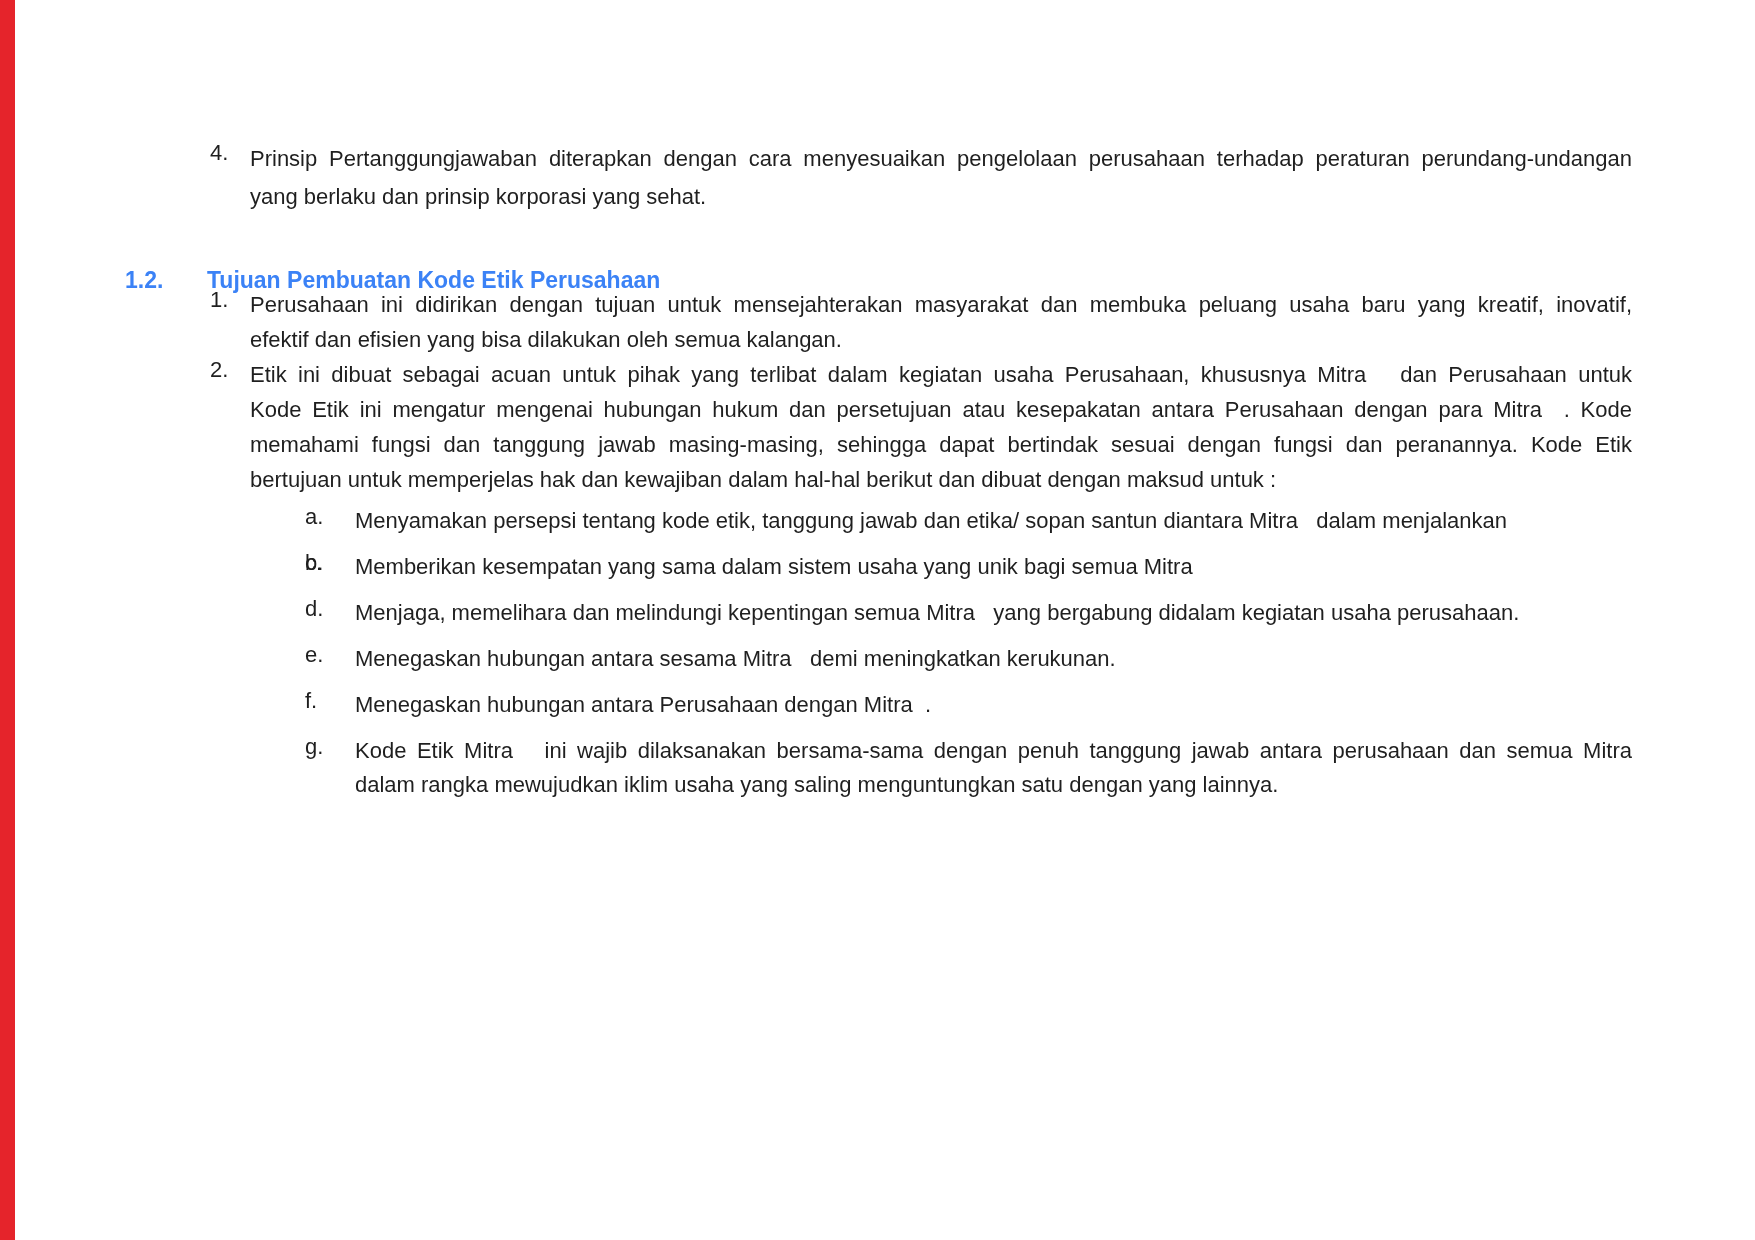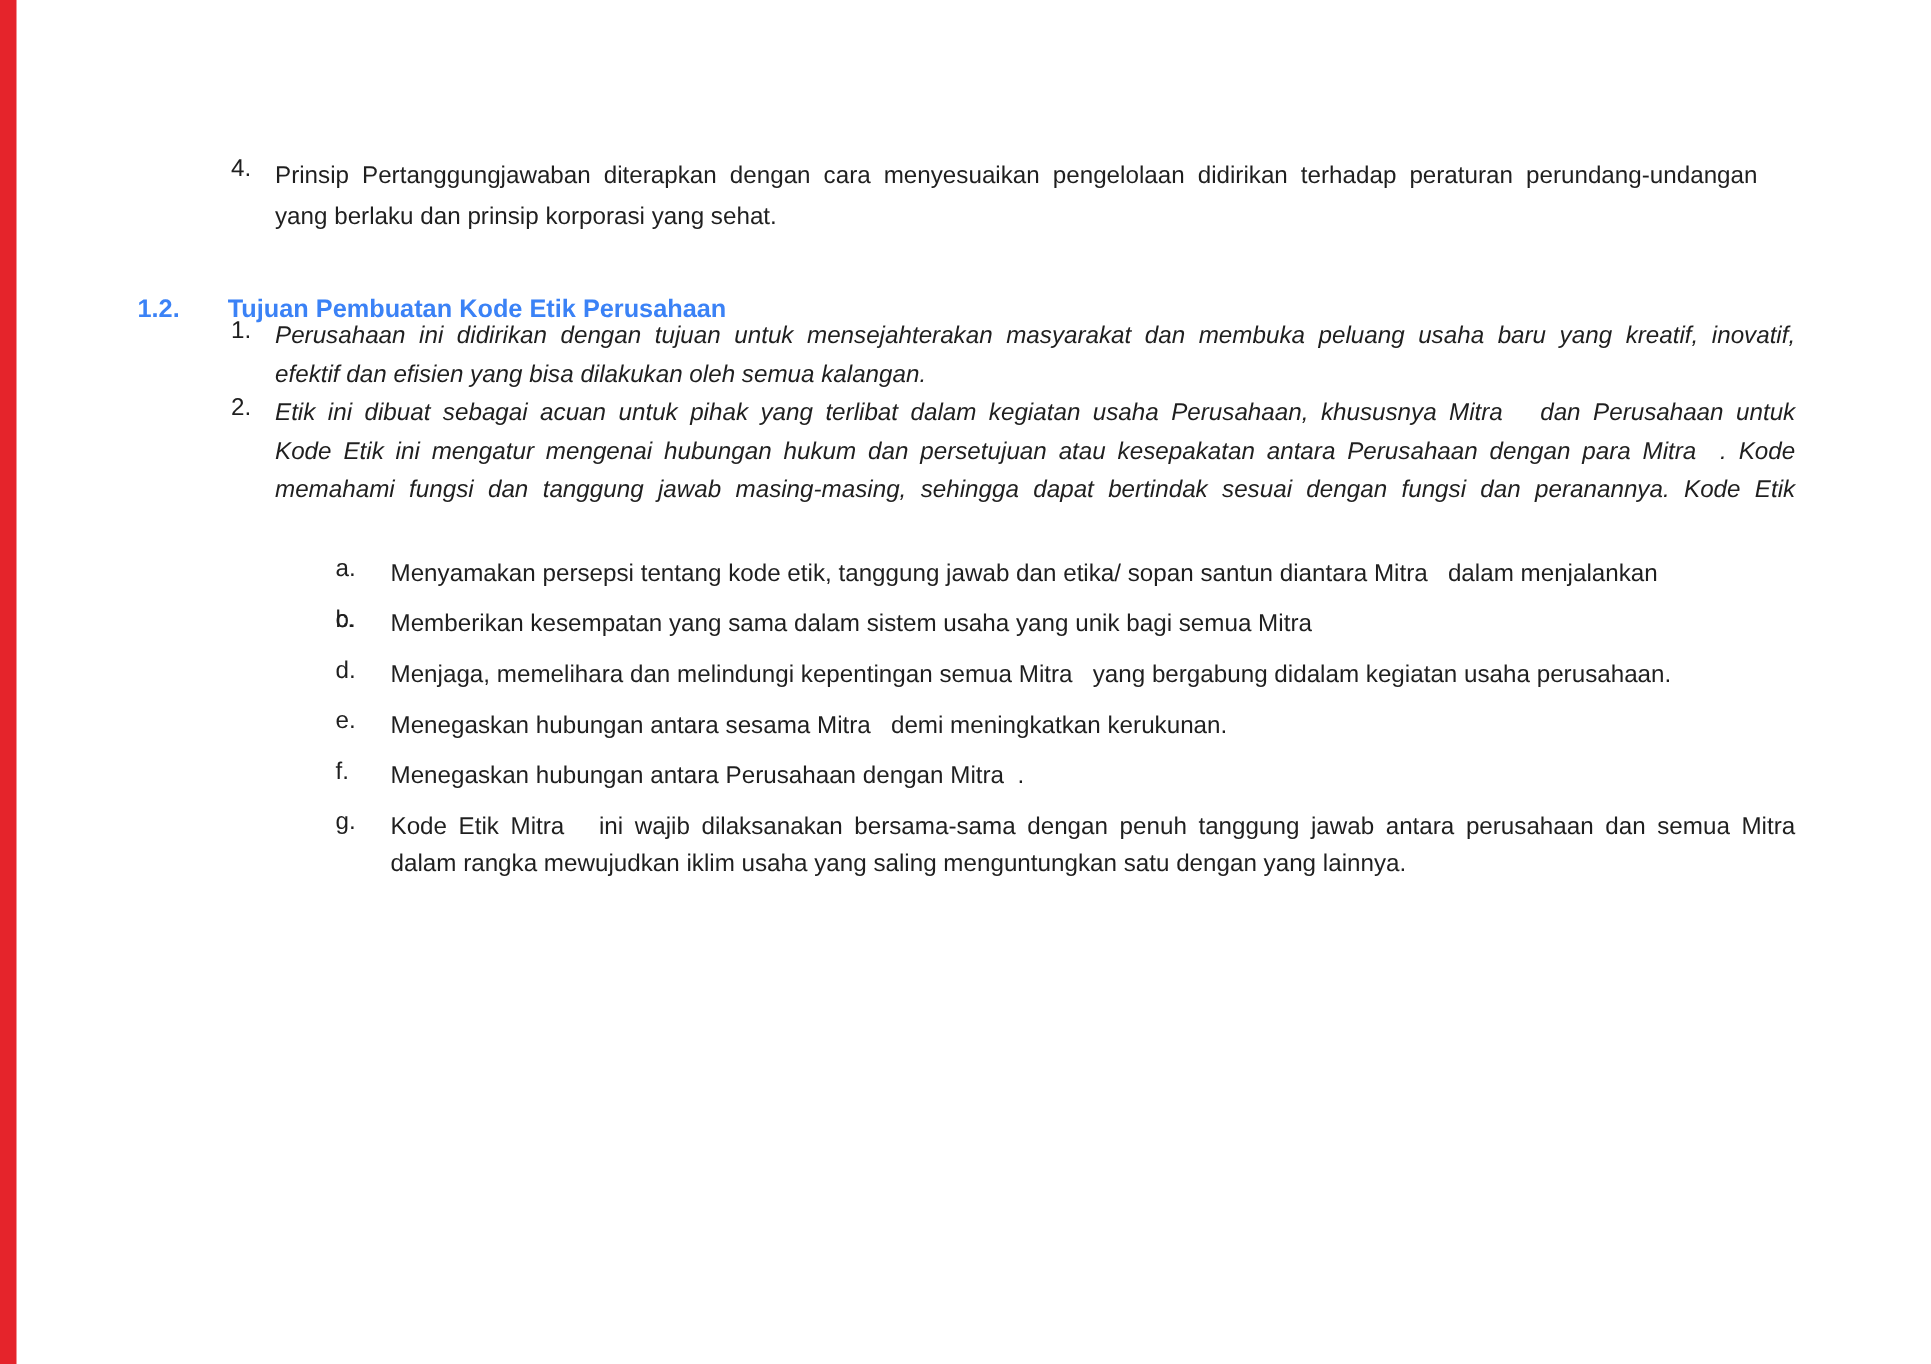--- a/index.html
+++ b/index.html
@@ -43,21 +43,21 @@
     font-size: 23px;
     line-height: 34px;
     color: #3b82f6;
     white-space: nowrap;
   }
   .h-num { left: 0; }
   .h-title { left: 82px; }
   
   .b-list12 { top: 287px; left: 210px; width: 1422px; }
   .b-list12 .txt { margin-left: 40px; width: 1382px; }
-  .b-list12 .ln { height: 35px; line-height: 35px; font-style: italic; }
+  .b-list12 .ln { height: 35px; line-height: 35px; }
   
   .b-sub { top: 492px; left: 305px; width: 1327px; }
   .b-sub .txt { margin-left: 50px; width: 1277px; margin-top: 12px; }
   .b-sub .ln { height: 34px; line-height: 34px; }
 
   .li { position: relative; }
   .txt { position: relative; }
   .ln {
     font-size: 22px;
     white-space: nowrap;
@@ -67,21 +67,21 @@
 </head>
 <body style="background: rgb(255, 255, 255); color: rgb(31, 31, 31);">
 
 <div class="page">
 
   <div class="red-strip" style="background: rgb(229, 36, 43);"></div>
 
   <div class="block b-item4 li">
     <div class="marker">4.</div>
     <div class="txt">
-      <div class="ln j" style="word-spacing: 5.73125px;"><span>Prinsip Pertanggungjawaban diterapkan dengan cara menyesuaikan pengelolaan didirikan terhadap peraturan perundang-undangan</span></div>
+      <div class="ln j" style="word-spacing: 5.73125px;"><span>Prinsip Pertanggungjawaban diterapkan dengan cara menyesuaikan pengelolaan perusahaan terhadap peraturan perundang-undangan</span></div>
       <div class="ln">yang berlaku dan prinsip korporasi yang sehat.</div>
     </div>
   </div>
 
   <div class="block b-heading">
     <div class="h-num">1.2.</div>
     <div class="h-title">Tujuan Pembuatan Kode Etik Perusahaan</div>
   </div>
 
   <div class="block b-list12">
@@ -91,20 +91,21 @@
         <div class="ln j" style="word-spacing: 6.19688px;"><span>Perusahaan ini didirikan dengan tujuan untuk mensejahterakan masyarakat dan membuka peluang usaha baru yang kreatif, inovatif,</span></div>
         <div class="ln">efektif dan efisien yang bisa dilakukan oleh semua kalangan.</div>
       </div>
     </div>
     <div class="li">
       <div class="marker">2.</div>
       <div class="txt">
         <div class="ln j" style="word-spacing: 5.21299px;"><span>Etik ini dibuat sebagai acuan untuk pihak yang terlibat dalam kegiatan usaha Perusahaan, khususnya Mitra&nbsp;&nbsp;&nbsp;dan Perusahaan untuk</span></div>
         <div class="ln j" style="word-spacing: 4.68403px;"><span>Kode Etik ini mengatur mengenai hubungan hukum dan persetujuan atau kesepakatan antara Perusahaan dengan para Mitra&nbsp;&nbsp;. Kode</span></div>
         <div class="ln j" style="word-spacing: 6.92812px;"><span>memahami fungsi dan tanggung jawab masing-masing, sehingga dapat bertindak sesuai dengan fungsi dan peranannya. Kode Etik</span></div>
+        <div class="ln">bertujuan untuk memperjelas hak dan kewajiban dalam hal-hal berikut dan dibuat dengan maksud untuk :</div>
       </div>
     </div>
   </div>
 
   <div class="block b-sub">
 
     <div class="li">
       <div class="marker">a.</div>
       <div class="txt">
         <div class="ln">Menyamakan persepsi tentang kode etik, tanggung jawab dan etika/ sopan santun diantara Mitra&nbsp;&nbsp;&nbsp;dalam menjalankan</div>

